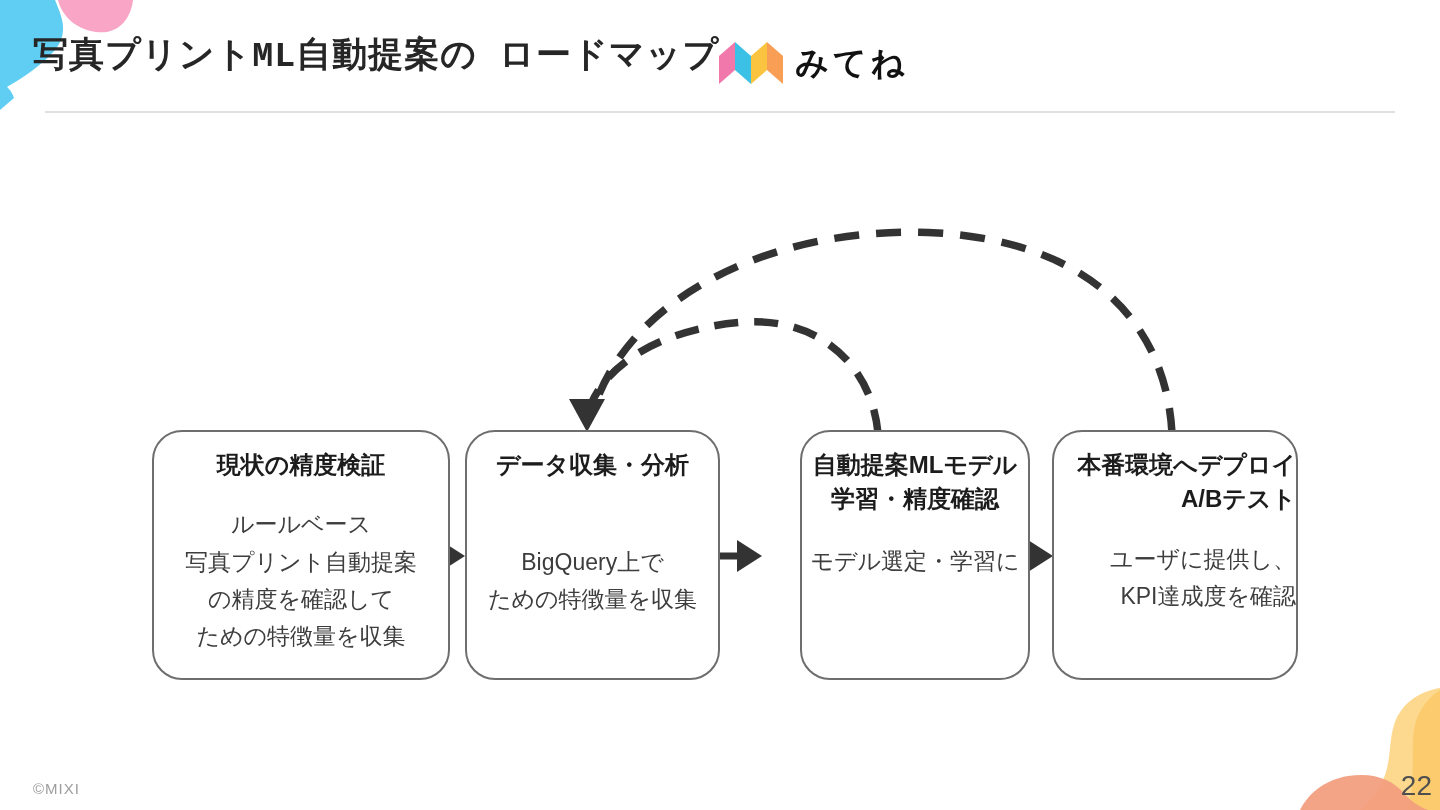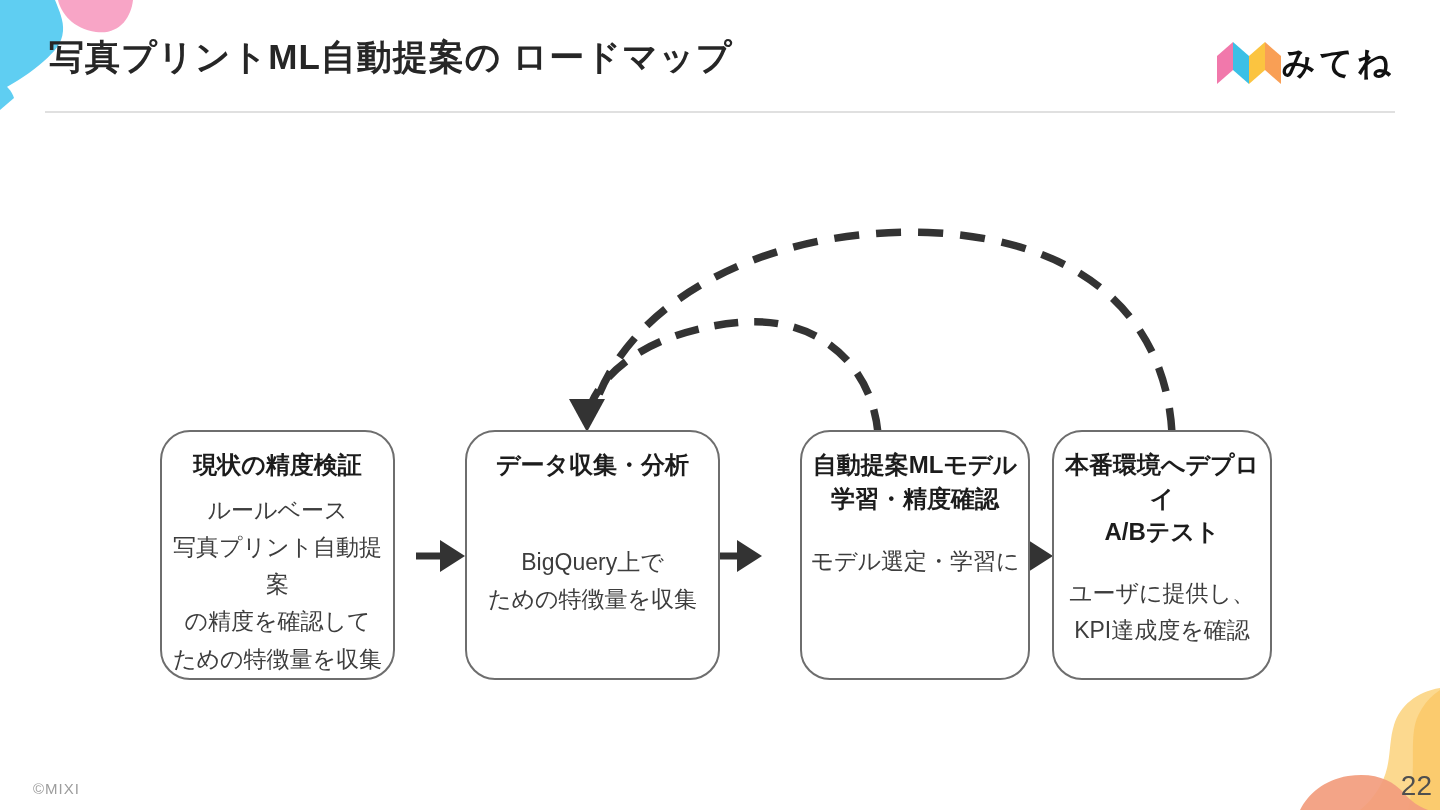--- a/index.html
+++ b/index.html
@@ -13,33 +13,33 @@
   .slide {
     position: absolute; inset: 0;
     width: 1440px; height: 810px;
     background: #ffffff;
   }
   .deco { position: absolute; pointer-events: none; }
   .deco-tl { left: 0; top: 0; }
   .deco-br { right: 0; bottom: 0; }
 
   .slide-header {
-    position: absolute; left: 49px; top: 36px; right: 45px;
-    display: flex; justify-content: space-between; align-items: flex-start;
+    position: absolute; left: 33px; top: 36px; right: 45px;
+    display: flex; align-items: flex-start; font-family: Liberation Mono, monospace;
   }
   .slide-title {
     font-size: 35px;
     font-weight: bold;
     color: #262626;
     letter-spacing: 1px;
     line-height: 1.2;
     white-space: pre;
   }
   .logo {
-    display: flex; align-items: center; gap: 1px;
+    display: flex; align-items: center; gap: 12px;
     padding-top: 2px;
   }
   .logo-text {
     font-size: 33px;
     font-weight: bold;
     color: #111111;
     letter-spacing: 4px;
   }
   .title-rule {
     position: absolute; left: 45px; right: 45px; top: 111px;
@@ -70,24 +70,24 @@
     flex: 1;
     display: flex;
     flex-direction: column;
     justify-content: center;
     padding-top: 10px;
     padding-bottom: 8px;
     font-size: 23px;
     color: #3d3d3d;
     line-height: 1.62;
   }
-  #card-1 { left: 160px; width: 235px; }
+  #card-1 { left: 152px; width: 298px; }
   #card-2 { left: 465px; width: 255px; }
   #card-3 { left: 800px; width: 230px; }
-  #card-4 { left: 1052px; width: 220px; }
+  #card-4 { left: 1052px; width: 246px; text-align: right; }
 
   .copyright {
     position: absolute; left: 33px; bottom: 13px;
     font-size: 15px; color: #9d9d9d;
     letter-spacing: 1px;
   }
   .page-number {
     position: absolute; right: 8px; bottom: 8px;
     font-size: 28px; color: #4f4f4f;
     z-index: 5;

